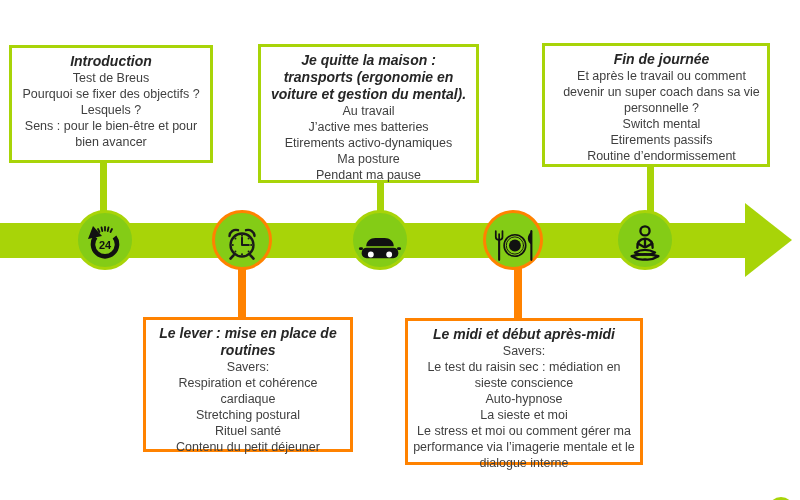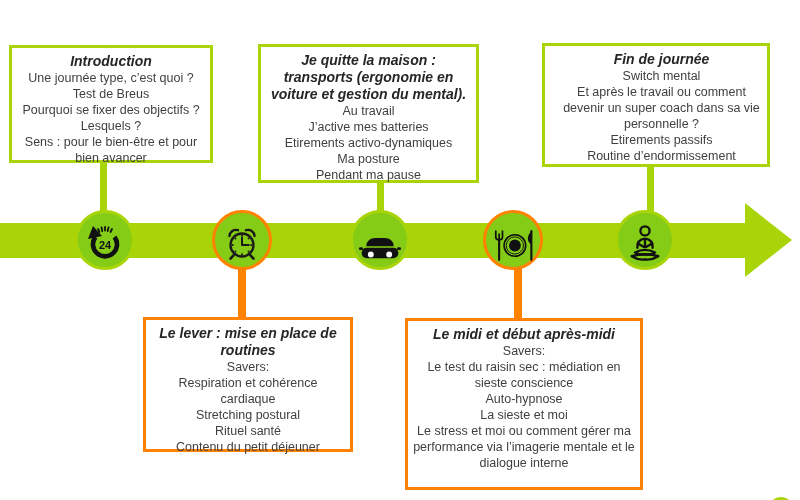--- a/index.html
+++ b/index.html
@@ -44,21 +44,21 @@
   .box {
     position: absolute; background: #fff; z-index: 2;
     text-align: center; padding: 5px 4px;
   }
   .box.green { border: 3px solid var(--green, #A8D408); }
   .box.orange { border: 3px solid var(--orange, #FF8200); }
   .box-1 { left: 9px;   top: 45px;  width: 204px; height: 118px; }
   .box-2 { left: 258px; top: 44px;  width: 221px; height: 139px; }
   .box-3 { left: 542px; top: 43px;  width: 228px; height: 124px; padding-left: 15px; }
   .box-4 { left: 143px; top: 317px; width: 210px; height: 135px; }
-  .box-5 { left: 405px; top: 318px; width: 238px; height: 172px; }
+  .box-5 { left: 405px; top: 318px; width: 238px; height: 147px; }
   .box .title {
     font-size: 14px; font-weight: bold; line-height: 17px;
     color: var(--title-text, #262626);
     font-style: italic;
   }
   .box .line {
     font-size: 12.5px; line-height: 16px;
     color: var(--body-text, #3F3F3F);
   }
   
@@ -76,40 +76,39 @@
   <div class="arrowhead"></div>
 
   <div class="connector green conn-1"></div>
   <div class="connector green conn-2"></div>
   <div class="connector green conn-3"></div>
   <div class="connector orange conn-4"></div>
   <div class="connector orange conn-5"></div>
 
   <div class="box green box-1">
     <div class="title">Introduction</div>
-    <div class="line">Une journée type, c’est quoi ?</div>
     <div class="line">Test de Breus</div>
     <div class="line">Pourquoi se fixer des objectifs ?</div>
     <div class="line">Lesquels ?</div>
     <div class="line">Sens : pour le bien-être et pour bien avancer</div>
   </div>
 
   <div class="box green box-2">
     <div class="title">Je quitte la maison : transports (ergonomie en voiture et gestion du mental).</div>
     <div class="line">Au travail</div>
     <div class="line">J’active mes batteries</div>
     <div class="line">Etirements activo-dynamiques</div>
     <div class="line">Ma posture</div>
     <div class="line">Pendant ma pause</div>
   </div>
 
   <div class="box green box-3">
     <div class="title">Fin de journée</div>
+    <div class="line">Et après le travail ou comment devenir un super coach dans sa vie personnelle ?</div>
     <div class="line">Switch mental</div>
-    <div class="line">Et après le travail ou comment devenir un super coach dans sa vie personnelle ?</div>
     <div class="line">Etirements passifs</div>
     <div class="line">Routine d’endormissement</div>
   </div>
 
   <div class="box orange box-4">
     <div class="title">Le lever : mise en place de routines</div>
     <div class="line">Savers:</div>
     <div class="line">Respiration et cohérence cardiaque</div>
     <div class="line">Stretching postural</div>
     <div class="line">Rituel santé</div>

